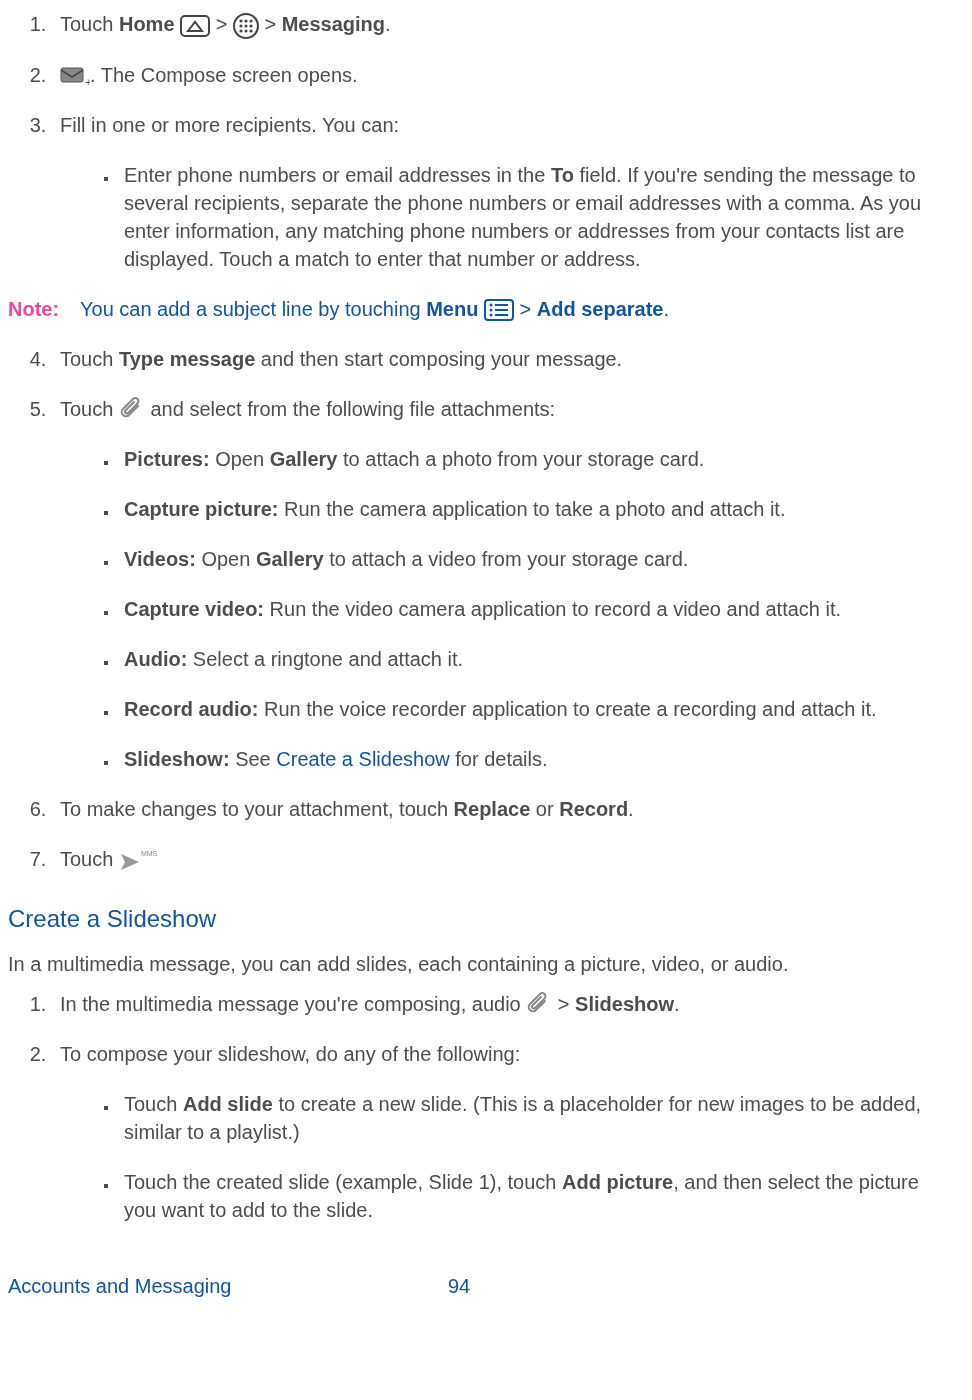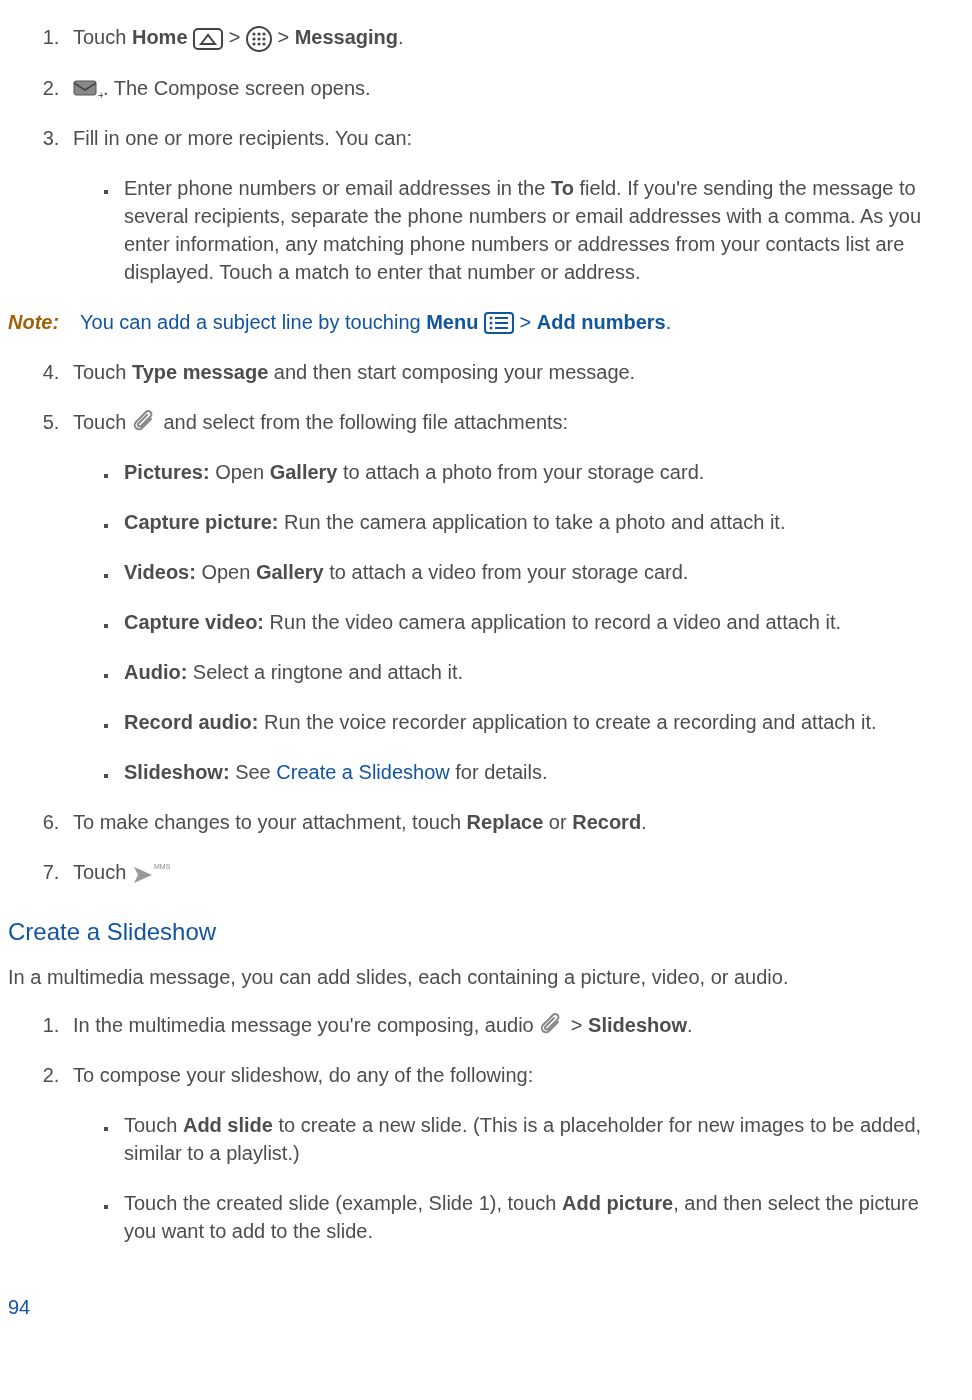--- a/index.html
+++ b/index.html
@@ -5,29 +5,29 @@
     body {
       font-family: Arial, Helvetica, sans-serif;
       font-size: 20px;
       color: #4d4d4d;
       margin: 0;
       padding: 10px 20px 20px 8px;
       line-height: 1.4;
       width: 972px;
       box-sizing: border-box;
     }
-    ol { padding-left: 44px; margin: 13px; }
+    ol { padding-left: 44px; margin: 0; }
     ol > li { padding-left: 8px; margin-bottom: 22px; }
     ol > li::marker { color: #4d4d4d; }
     ul.sq { list-style-type: square; padding-left: 94px; margin: 16px; }
     ul.sq > li { padding-left: 6px; margin-bottom: 22px; }
     ul.sq > li::marker { font-size: 12px; color: #4d4d4d; }
     b { font-weight: bold; }
     .note-row { display: flex; margin: 22px 0 22px 0; }
-    .note-label { color: #a16207; font-weight: bold; width: 72px; flex: 0 0 72px; font-style: italic; }
+    .note-label { color: #ec4899; font-weight: bold; width: 72px; flex: 0 0 72px; }
     .note-body { color: #1155a0; }
     a.link { color: #1155a0; text-decoration: none; }
     h2.section { color: #1155a0; font-weight: normal; font-size: 24px; margin: 28px 0 14px 0; }
     .footer { display: flex; margin-top: 48px; color: #1155a0; font-size: 20px; }
     .footer-left { flex: 0 0 440px; }
     .icon { display: inline-block; vertical-align: middle; }
     svg { display: block; }
   </style>
 </head>
 <body>
@@ -82,21 +82,21 @@
     <span class="icon">
       <svg width="30" height="22" viewBox="0 0 30 22">
           <rect x="1" y="1" width="28" height="20" rx="3" fill="none" stroke="#1155a0" stroke-width="2"></rect>
         <circle cx="7" cy="6" r="1.5" fill="#1155a0"></circle>
           <line x1="11" y1="6" x2="24" y2="6" stroke="#1155a0" stroke-width="2"></line>
         <circle cx="7" cy="11" r="1.5" fill="#1155a0"></circle>
           <line x1="11" y1="11" x2="24" y2="11" stroke="#1155a0" stroke-width="2"></line>
         <circle cx="7" cy="16" r="1.5" fill="#1155a0"></circle>
           <line x1="11" y1="16" x2="24" y2="16" stroke="#1155a0" stroke-width="2"></line>
       </svg>
-    </span><span> &gt; </span><b>Add numbers</b><span>.</span>
+    </span><span> &gt; </span><b>Add separate</b><span>.</span>
   </div>
 </div>
 
 <ol start="4">
   <li>
     <span>Touch </span><b>Type message</b><span> and then start composing your message.</span>
   </li>
   <li>
     <span>Touch </span><span class="icon">
       <svg width="26" height="26" viewBox="0 0 26 26">
@@ -125,21 +125,21 @@
       <svg width="40" height="26" viewBox="0 0 40 26">
           <text x="22" y="8" font-size="7" fill="#888">MMS</text>
           <path d="M2 6 L20 14 L2 22 L6 14 Z" fill="#999"></path>
         </svg>
     </span>
   </li>
 </ol>
 
 <h2 class="section">Create a Slideshow</h2>
 
-<p style="margin:0 0 20px 0;">In a multimedia message, you can add slides, each containing a picture, video, or audio.</p>
+<p style="margin:0 0 12px 0;">In a multimedia message, you can add slides, each containing a picture, video, or audio.</p>
 
 <ol start="1">
   <li>
     <span>In the multimedia message you're composing, audio </span><span class="icon">
       <svg width="26" height="26" viewBox="0 0 26 26">
           <path d="M19 9 L10 18 a4 4 0 0 1 -6 -6 L14 2 a3 3 0 0 1 4.5 4.5 L9 16 a1.7 1.7 0 0 1 -2.5 -2.5 L15 5" fill="none" stroke="#888" stroke-width="2" stroke-linecap="round"></path>
         </svg>
     </span><span> &gt; </span><b>Slideshow</b><span>.</span>
   </li>
   <li>
@@ -150,14 +150,15 @@
 <ul class="sq">
   <li>
     <span>Touch </span><b>Add slide</b><span> to create a new slide. (This is a placeholder for new images to be added, similar to a playlist.)</span>
   </li>
   <li>
     <span>Touch the created slide (example, Slide 1), touch </span><b>Add picture</b><span>, and then select the picture you want to add to the slide.</span>
   </li>
 </ul>
 
 <div class="footer">
+  <div class="footer-left">Accounts and Messaging</div>
   <div>94</div>
 </div>
 
 </body></html>

